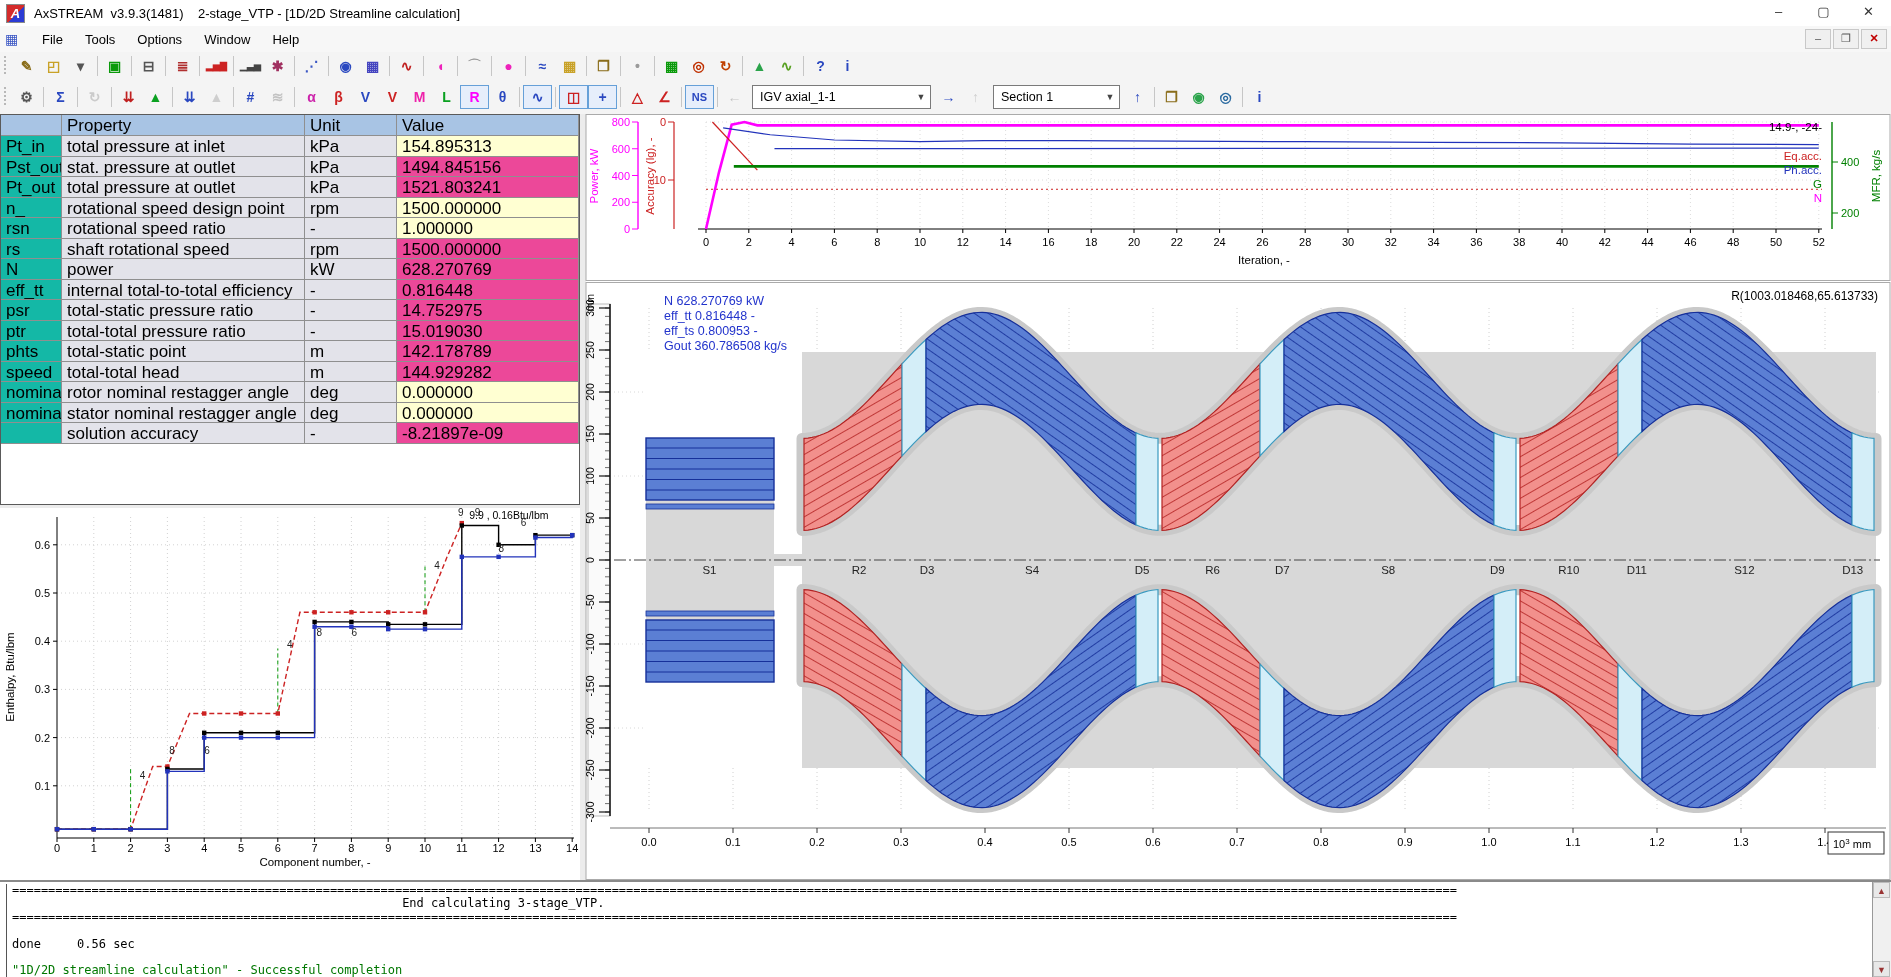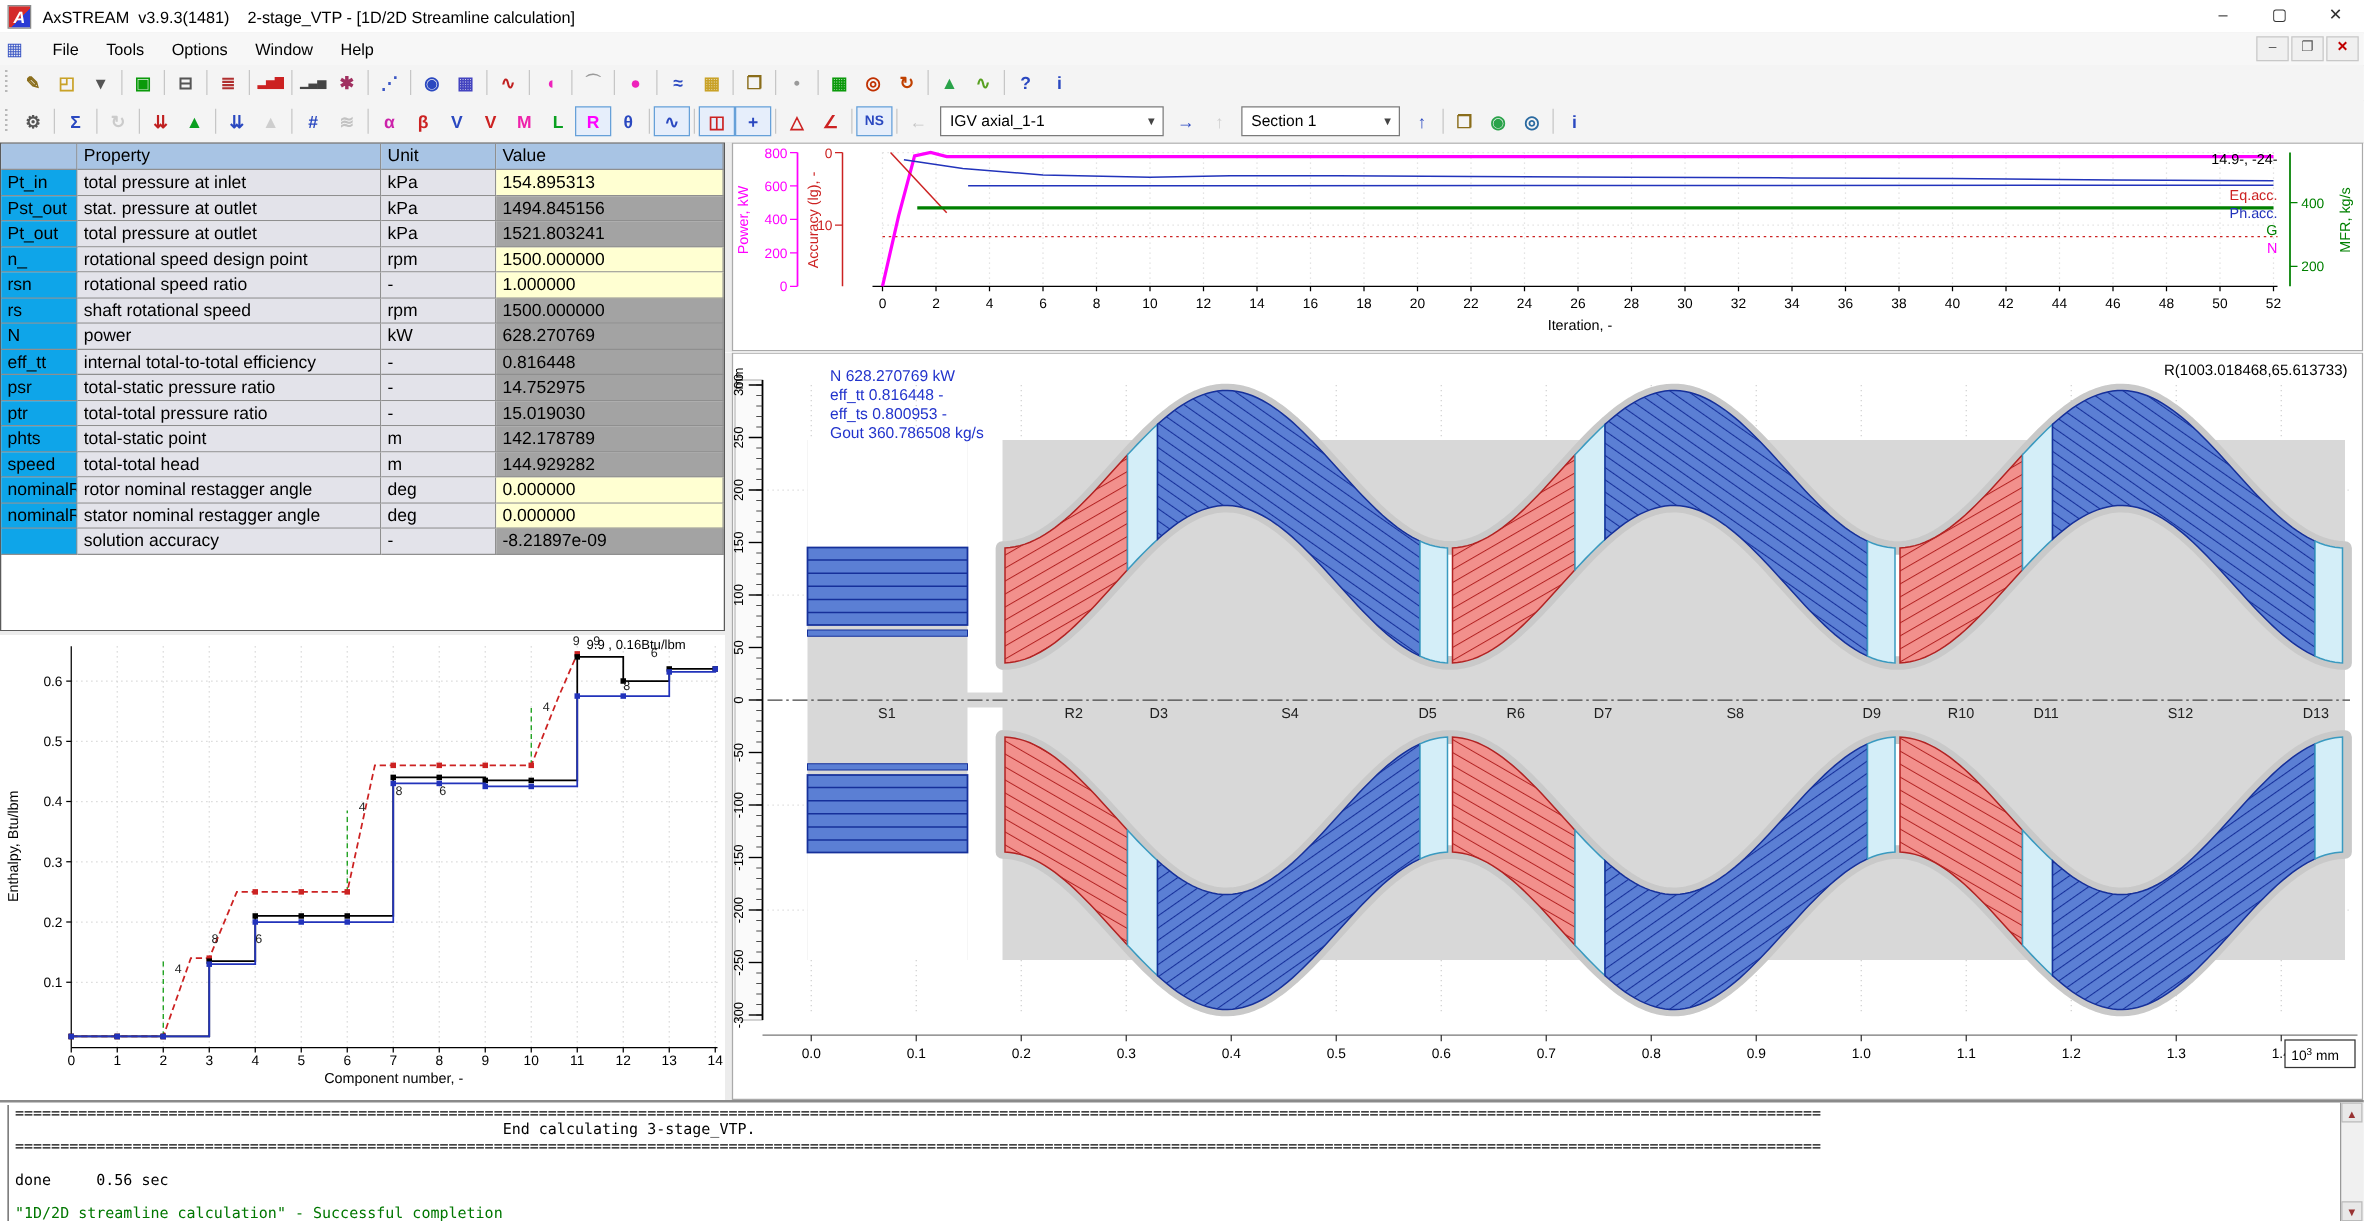--- a/index.html
+++ b/index.html
@@ -26,30 +26,30 @@
   .grip{width:5px;height:20px;margin:0 5px 0 3px;
     background-image:repeating-linear-gradient(#b8b8b8 0 2px,transparent 2px 4px);background-size:2px 100%;background-repeat:no-repeat;background-position:1px 0;}
   .tbi{min-width:25px;height:24px;display:flex;align-items:center;justify-content:center;font-size:14px;font-weight:bold;padding:0 1px;}
   .tbi.boxed{border:1px solid #66a0d8;background:#e6eefb;height:22px;}
   .tbi.disabled{opacity:.55;}
   .sep{width:1px;height:20px;background:#c6c6c6;margin:0 3px;}
   .combo{height:22px;min-width:170px;background:#fff;border:1px solid #7a7a7a;display:flex;align-items:center;font-size:12.5px;padding-left:7px;margin:0 4px;}
   .combo.small{min-width:118px;}
   .combo .chev{margin-left:auto;width:18px;text-align:center;color:#444;font-size:9px;}
   
-  #prop-table{left:0;top:114px;width:580px;height:391px;font-size:14px;border:1px solid #5a5a5a;box-sizing:border-box;background:#fff;}
+  #prop-table{left:0;top:114px;width:580px;height:391px;font-size:17px;border:1px solid #5a5a5a;box-sizing:border-box;background:#fff;}
   .trow{display:grid;grid-template-columns:61px 243px 92px 1fr;height:20.5px;}
   .trow.head{height:21px;}
   .tcell{border-right:1px solid #8f8f8f;border-bottom:1px solid #8f8f8f;padding:1px 5px 0 5px;white-space:nowrap;overflow:hidden;box-sizing:border-box;}
   .head .tcell{background:#a8c4e4;}
-  .tkey{background:#0ea5e9;}
+  .tkey{background:#14b8a6;}
   .tlab{background:#e3e3ea;}
   .tunit{background:#e3e3ea;}
   .tval.yellow{background:#ffffd2;}
-  .tval.white{background:#a3a3a3;}
+  .tval.white{background:#ec4899;}
   
   #enthalpy{left:0;top:505px;}
   #conv{left:580px;top:114px;}
   #stream{left:580px;top:282px;}
   svg text{font-family:"Liberation Sans",sans-serif;}
   
   #log{left:0;top:880px;width:1891px;height:97px;border-top:2px solid #8a8a8a;background:#fff;box-sizing:border-box;}
   #loglines{position:absolute;left:6px;top:2px;right:22px;bottom:0;border-left:1px solid #555;padding-left:5px;
     font-family:"DejaVu Sans Mono",monospace;font-size:12px;line-height:13.4px;white-space:pre;overflow:hidden;}
   #logsb{position:absolute;right:0;top:0;width:18px;height:95px;background:#f0f0f0;border-left:1px solid #999;}

